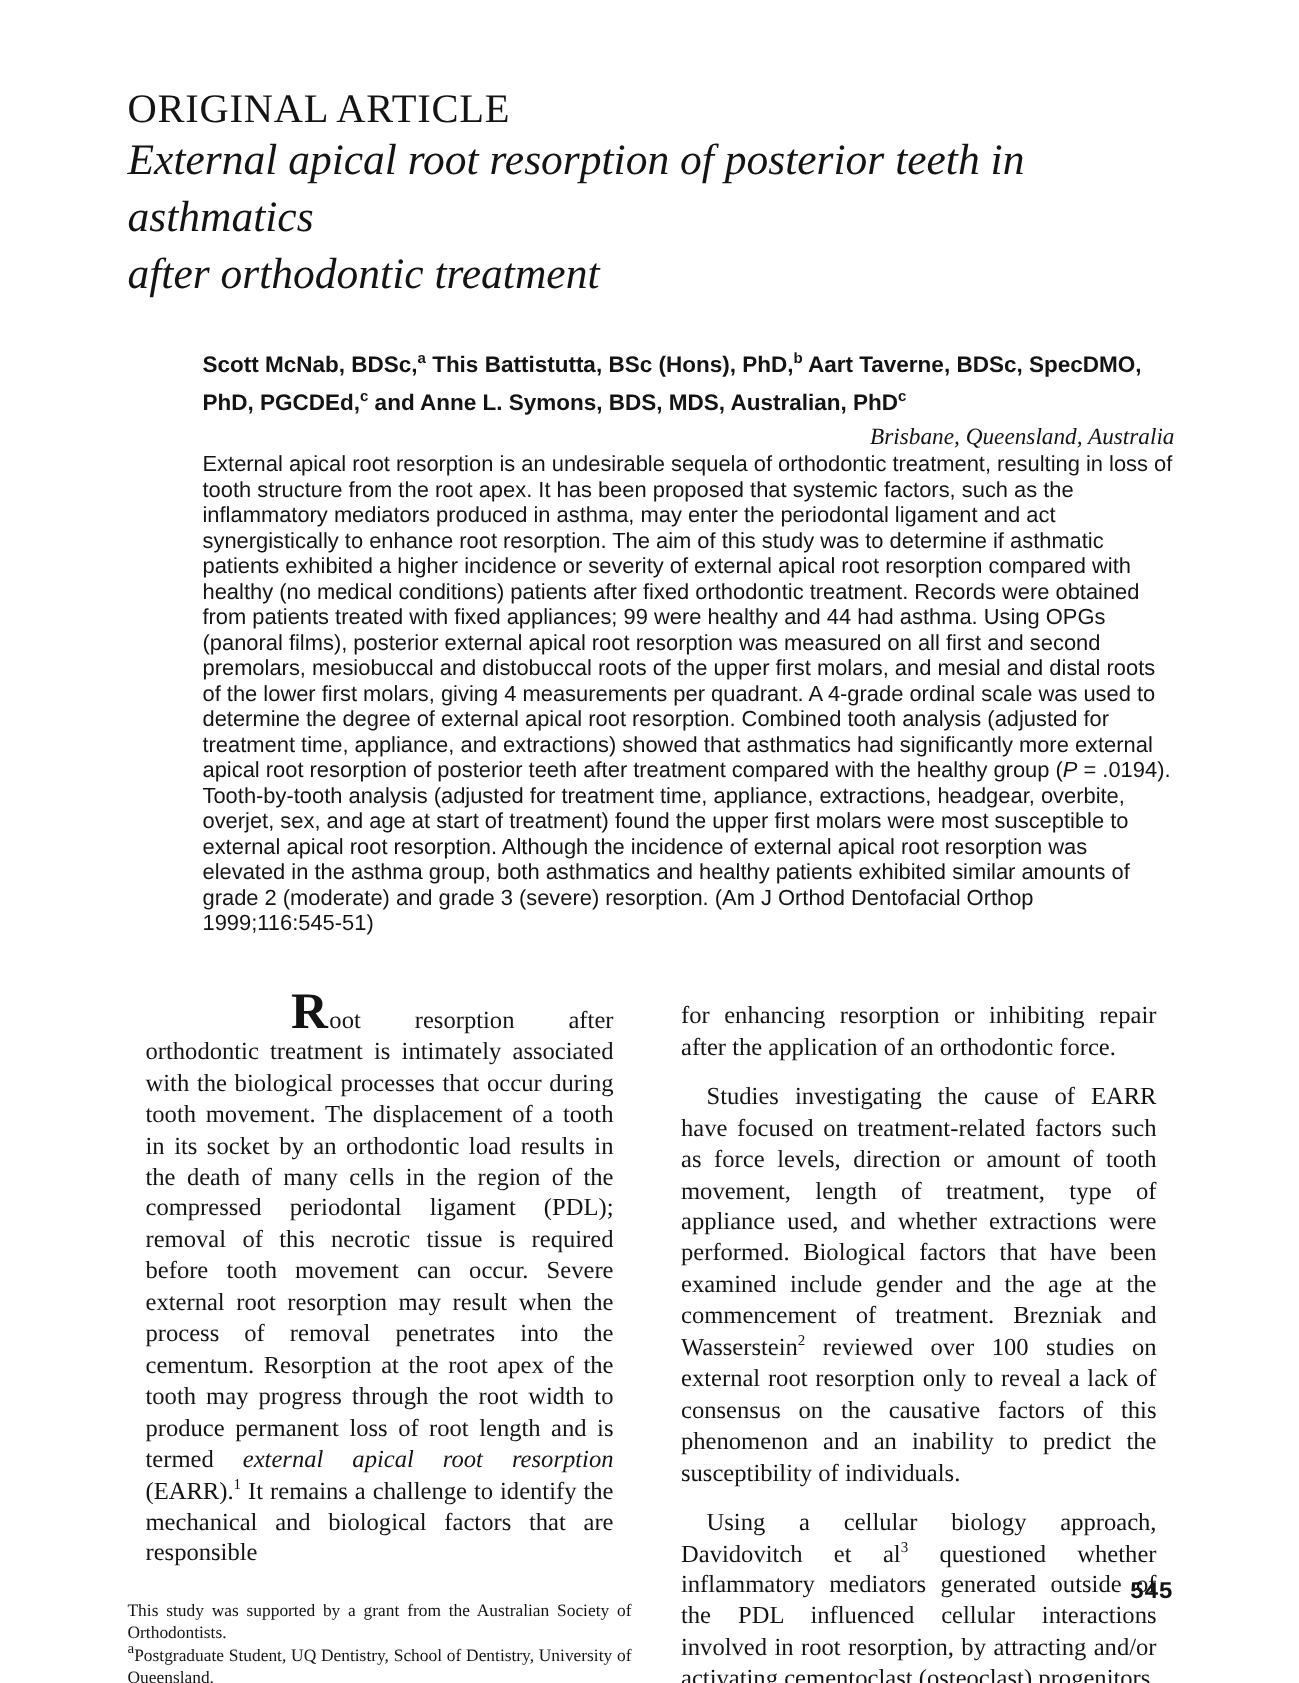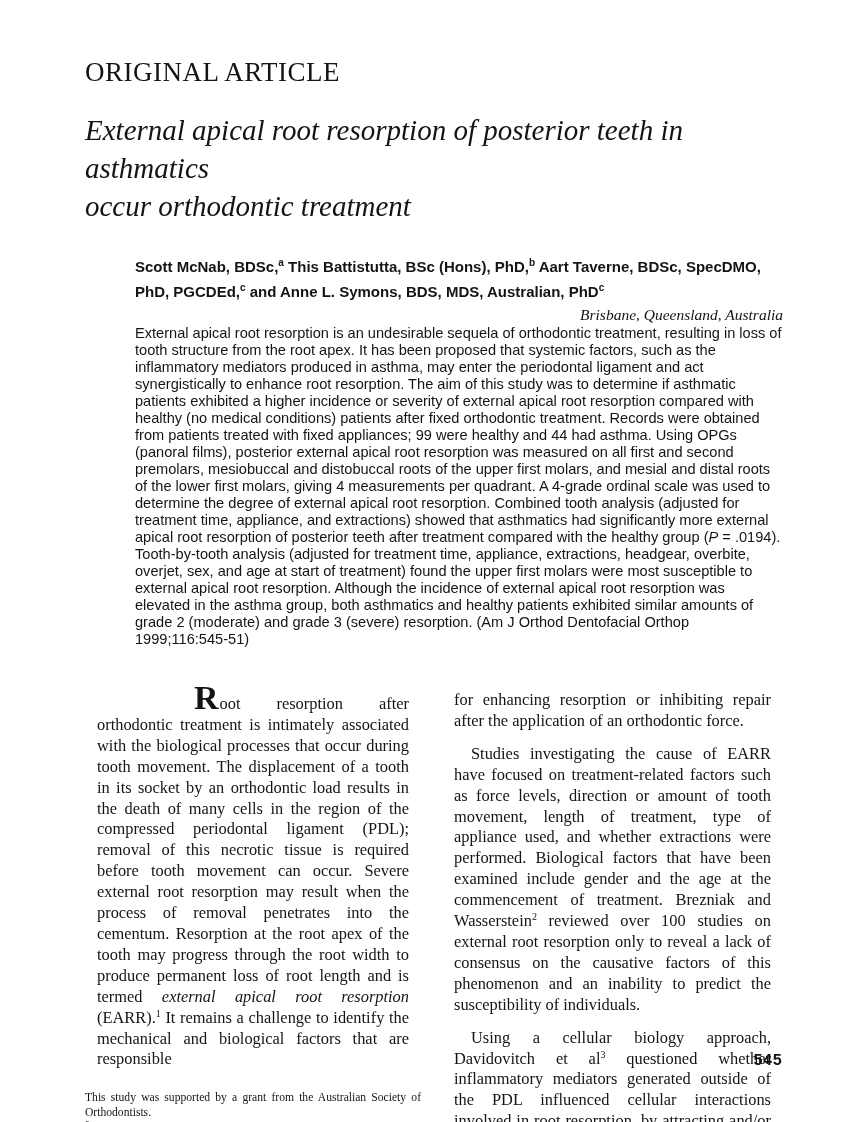--- a/index.html
+++ b/index.html
@@ -19,21 +19,20 @@
     top: 0;
     width: 698px;
   }
   .kicker {
     margin-top: 57px;
     font-size: 27px;
     letter-spacing: 0.5px;
     font-weight: normal;
   }
   .article-title {
-    margin-top: 23px;
     font-style: italic;
     font-size: 29px;
     line-height: 38px;
     font-weight: normal;
   }
   .head-block { margin-left: 50px; width: 648px; }
   .authors {
     margin-top: 27px;
     font-family: "Liberation Sans", sans-serif;
     font-weight: bold;
@@ -92,21 +91,21 @@
 </head>
 <body>
 
 <div class="page">
   <div class="content">
 
     <div class="kicker">ORIGINAL ARTICLE</div>
 
     <div class="article-title">
       <div>External apical root resorption of posterior teeth in asthmatics</div>
-      <div>occur orthodontic treatment</div>
+      <div>after orthodontic treatment</div>
     </div>
 
     <div class="head-block">
       <div class="authors"><span>Scott McNab, BDSc,</span><sup>a</sup><span> This Battistutta, BSc (Hons), PhD,</span><sup>b</sup><span> Aart Taverne, BDSc, SpecDMO, PhD, PGCDEd,</span><sup>c</sup><span> and Anne L. Symons, BDS, MDS, Australian, PhD</span><sup>c</sup></div>
       <div class="affiliation-city">Brisbane, Queensland, Australia</div>
       <div class="abstract"><span>External apical root resorption is an undesirable sequela of orthodontic treatment, resulting in loss of tooth structure from the root apex. It has been proposed that systemic factors, such as the inflammatory mediators produced in asthma, may enter the periodontal ligament and act synergistically to enhance root resorption. The aim of this study was to determine if asthmatic patients exhibited a higher incidence or severity of external apical root resorption compared with healthy (no medical conditions) patients after fixed orthodontic treatment. Records were obtained from patients treated with fixed appliances; 99 were healthy and 44 had asthma. Using OPGs (panoral films), posterior external apical root resorption was measured on all first and second premolars, mesiobuccal and distobuccal roots of the upper first molars, and mesial and distal roots of the lower first molars, giving 4 measurements per quadrant. A 4-grade ordinal scale was used to determine the degree of external apical root resorption. Combined tooth analysis (adjusted for treatment time, appliance, and extractions) showed that asthmatics had significantly more external apical root resorption of posterior teeth after treatment compared with the healthy group (</span><em>P</em><span> = .0194). Tooth-by-tooth analysis (adjusted for treatment time, appliance, extractions, headgear, overbite, overjet, sex, and age at start of treatment) found the upper first molars were most susceptible to external apical root resorption. Although the incidence of external apical root resorption was elevated in the asthma group, both asthmatics and healthy patients exhibited similar amounts of grade 2 (moderate) and grade 3 (severe) resorption. (Am J Orthod Dentofacial Orthop 1999;116:545-51)</span></div>
     </div>
 
     <div class="columns">
       <div class="col col-left">

